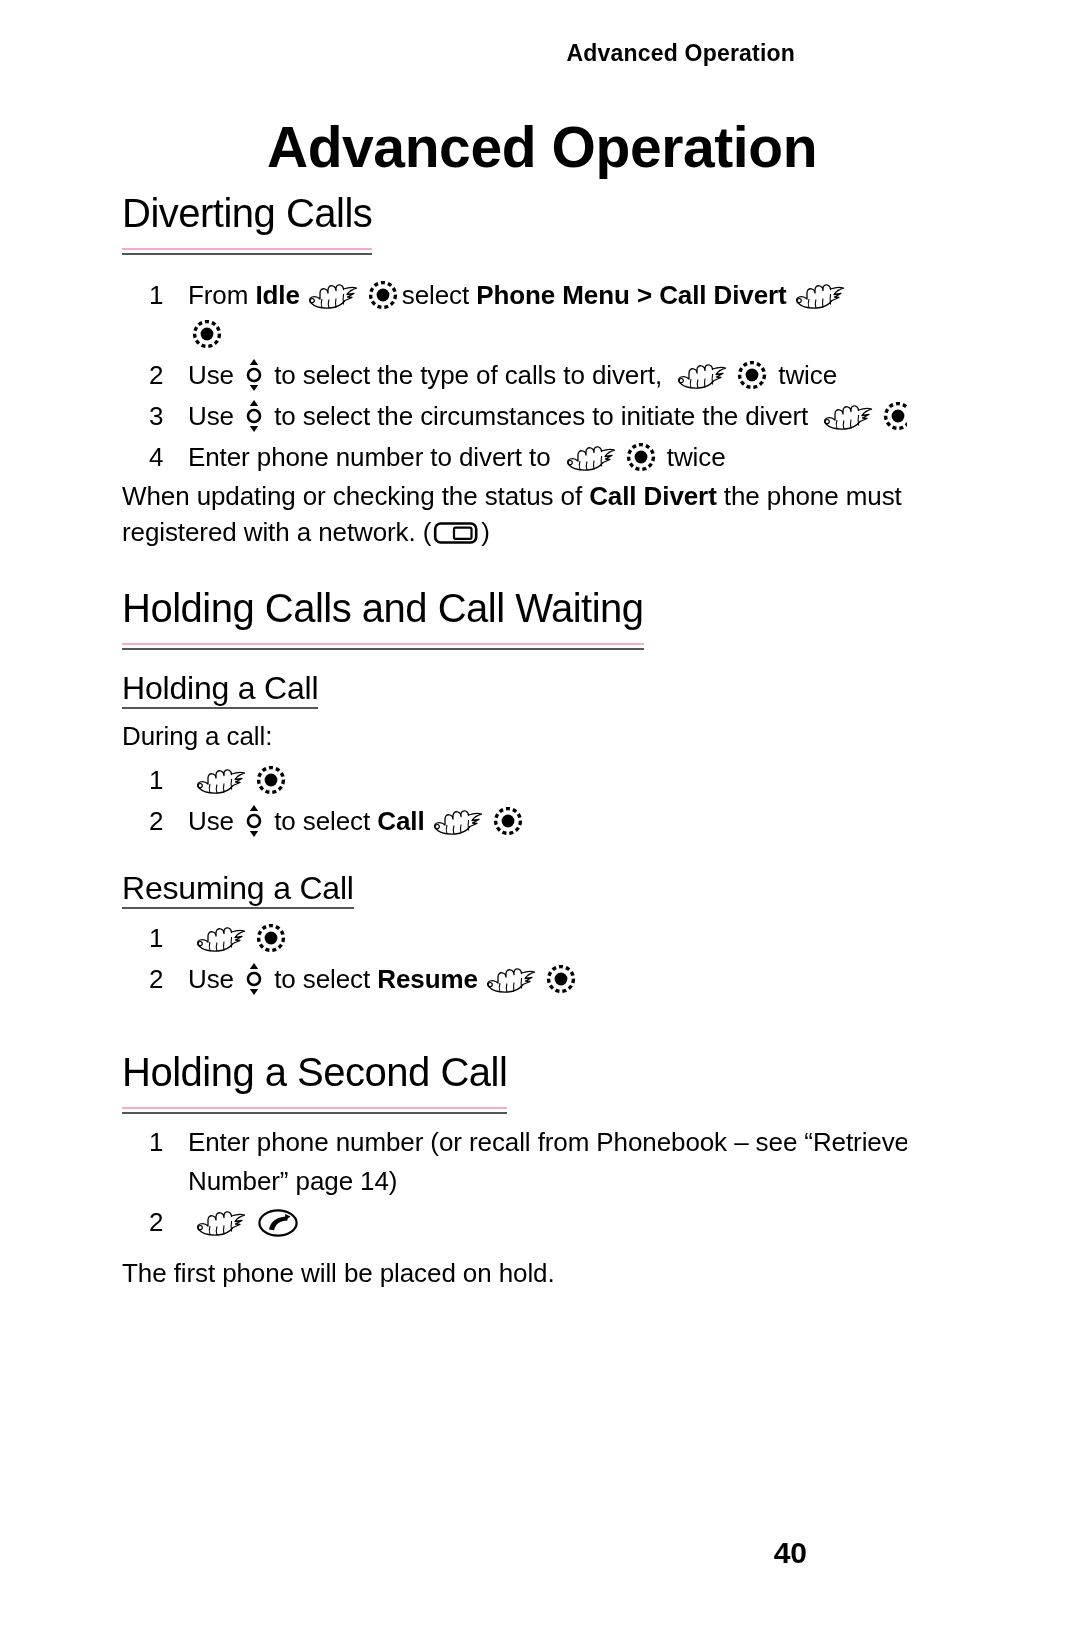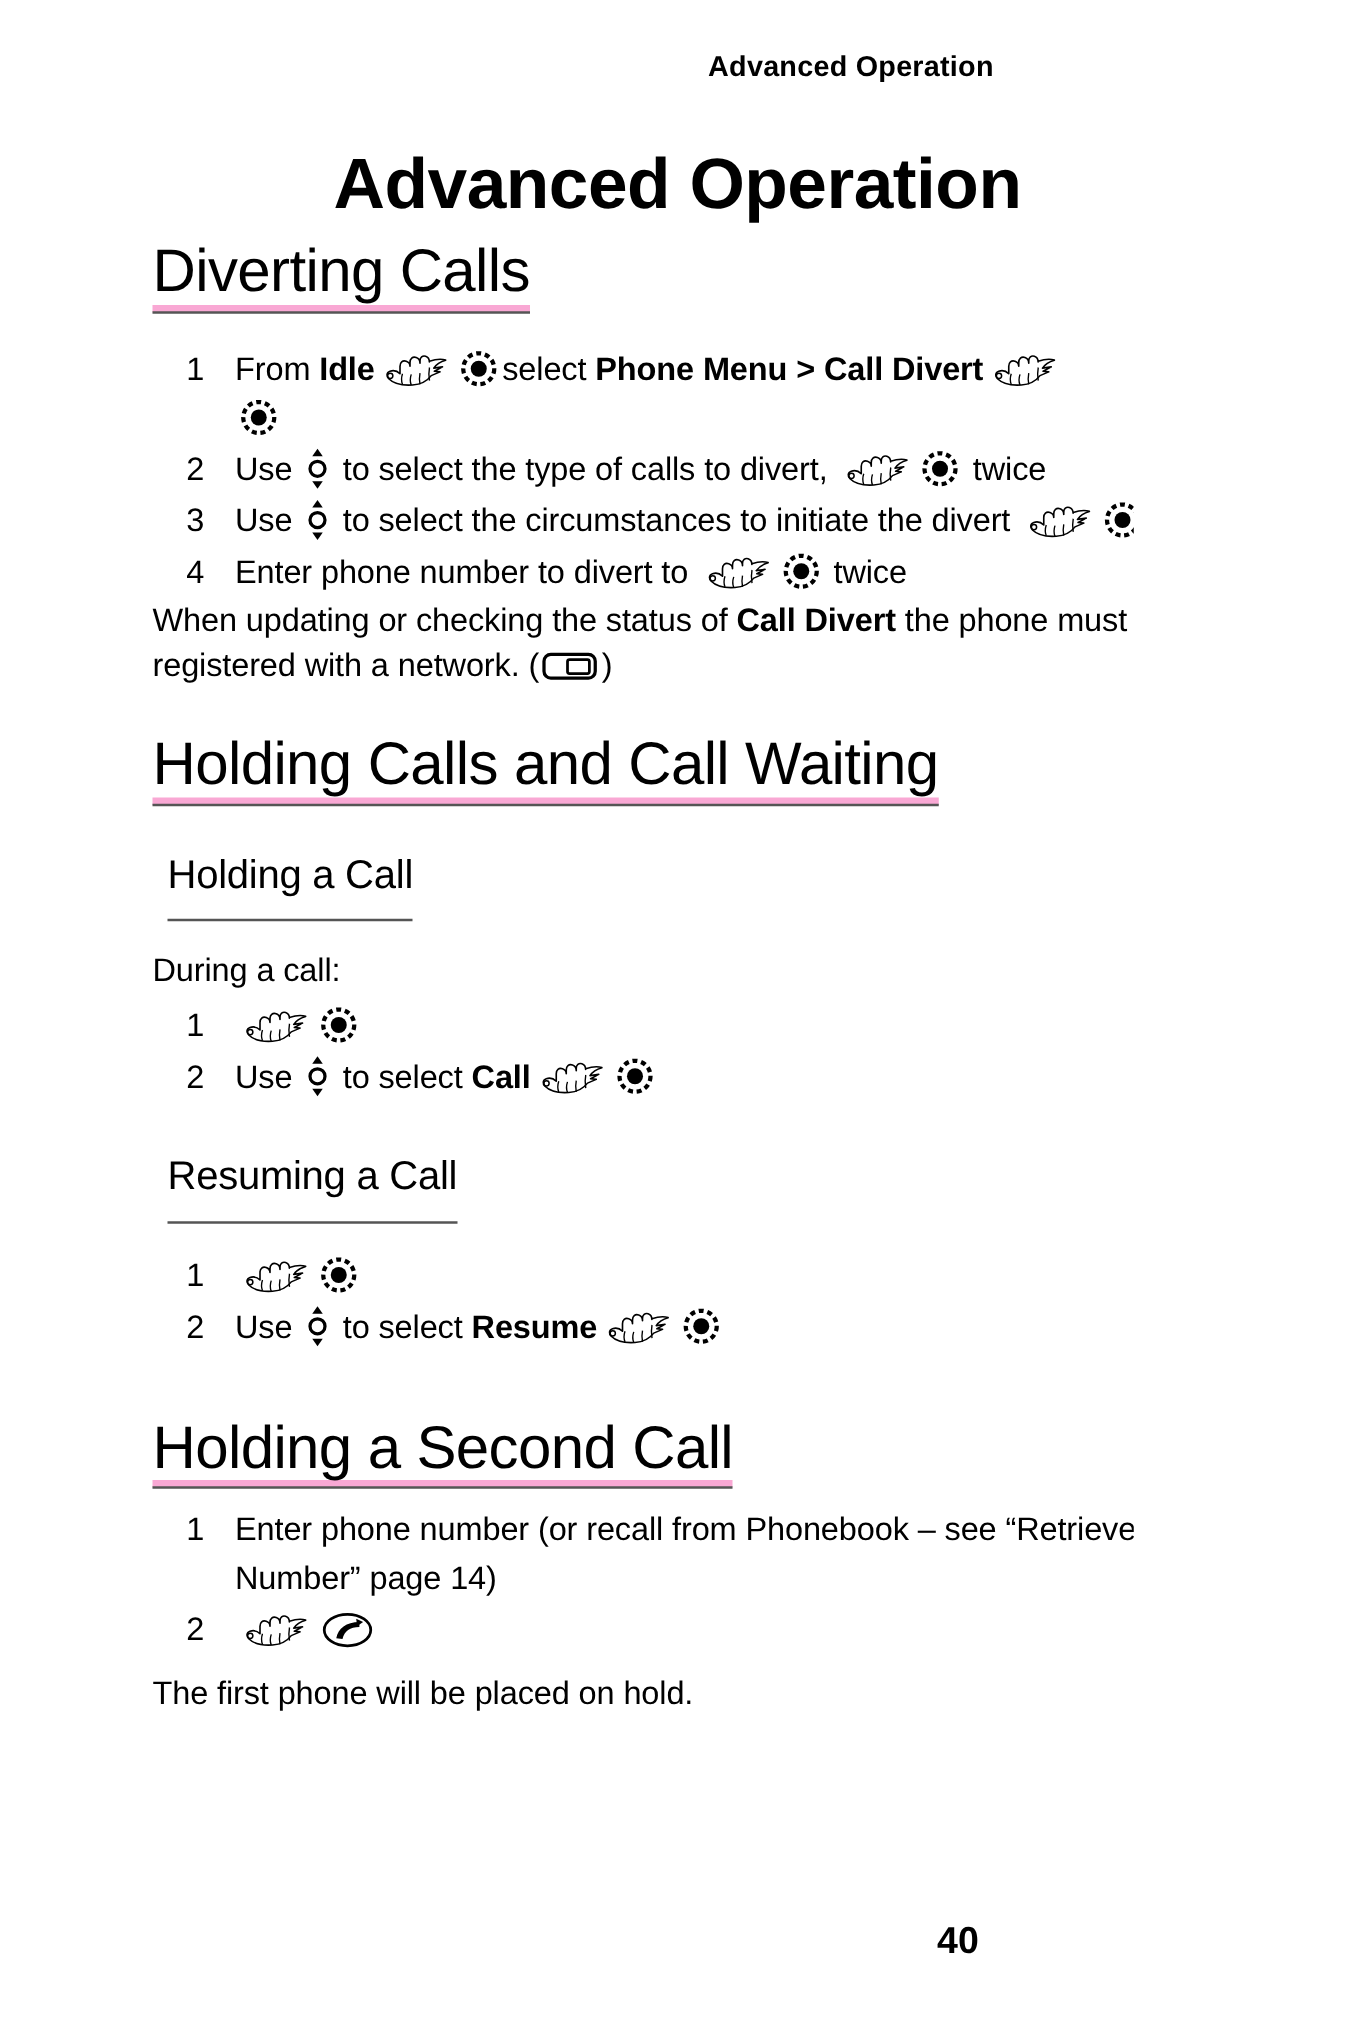--- a/index.html
+++ b/index.html
@@ -48,50 +48,50 @@
     font-weight: bold;
     text-align: center;
     line-height: 1.05;
     letter-spacing: -0.4px;
     margin: 0 0 14px 0;
     font-stretch: condensed;
   }
 
   
   .h1 {
-    font-size: 48px;
+    font-size: 40px;
     font-weight: normal;
     line-height: 1.08;
     letter-spacing: -0.5px;
     margin: 0;
     display: inline-block;
-    padding-bottom: 0;
-    border-bottom: 6px solid #f9a8d4;
+    padding-bottom: 13px;
+    border-bottom: 2px solid #f9a8d4;
     position: relative;
   }
   .h1::after {
     content: "";
     position: absolute;
     left: 0;
     right: 0;
     bottom: -7px;
     height: 2px;
     background: #555;
   }
   .h1-wrap { margin: 0 0 26px 0; line-height: 1.0; }
 
   
   .h2 {
     font-size: 32px;
     font-weight: normal;
     line-height: 1.1;
     letter-spacing: -0.2px;
-    margin: 12px;
+    margin: 0;
     display: inline-block;
-    padding-bottom: 18px;
+    padding-bottom: 1px;
     border-bottom: 2px solid #555;
   }
   .h2-wrap { margin: 0 0 10px 0; line-height: 1.0; }
 
   
   p.body {
     font-size: 26px;
     line-height: 1.38;
     margin: 0 0 14px 0;
     letter-spacing: -0.1px;
@@ -138,21 +138,21 @@
   .ico-select { width: 30px; height: 30px; margin: 0 4px; vertical-align: -6px;}
   .ico-scroll { width: 20px; height: 34px; margin: 0 3px; vertical-align: -8px;}
   .ico-divert { width: 26px; height: 24px; margin: 0 1px; vertical-align: -4px;}
   .ico-network{ width: 46px; height: 26px; margin: 0 2px; vertical-align: -5px;}
   .ico-send   { width: 42px; height: 30px; margin: 0 5px; vertical-align: -7px;}
 
   
   .page-number {
     position: absolute;
     bottom: 62px;
-    right: 124px;
+    right: 100px;
     font-size: 30px;
     font-weight: bold;
   }
 </style>
 </head>
 <body>
 
 <svg width="0" height="0" style="position:absolute" aria-hidden="true">
   <defs>
 

